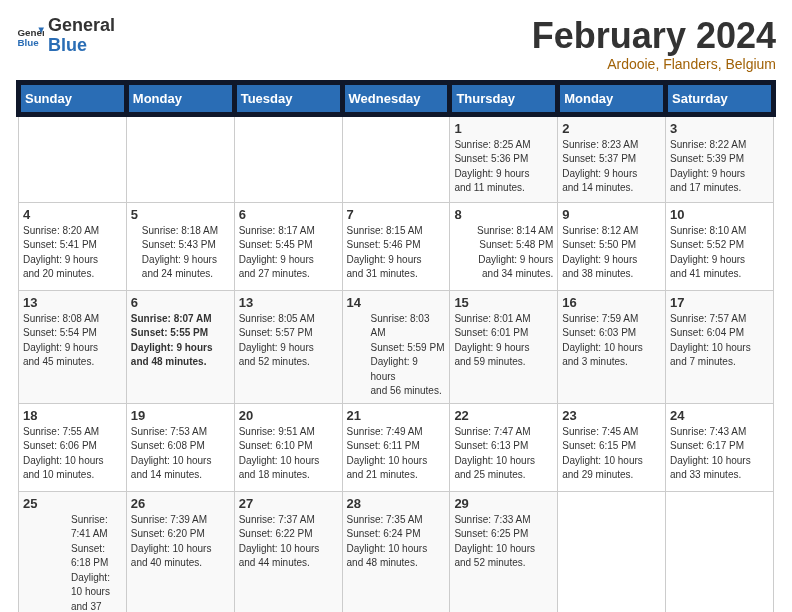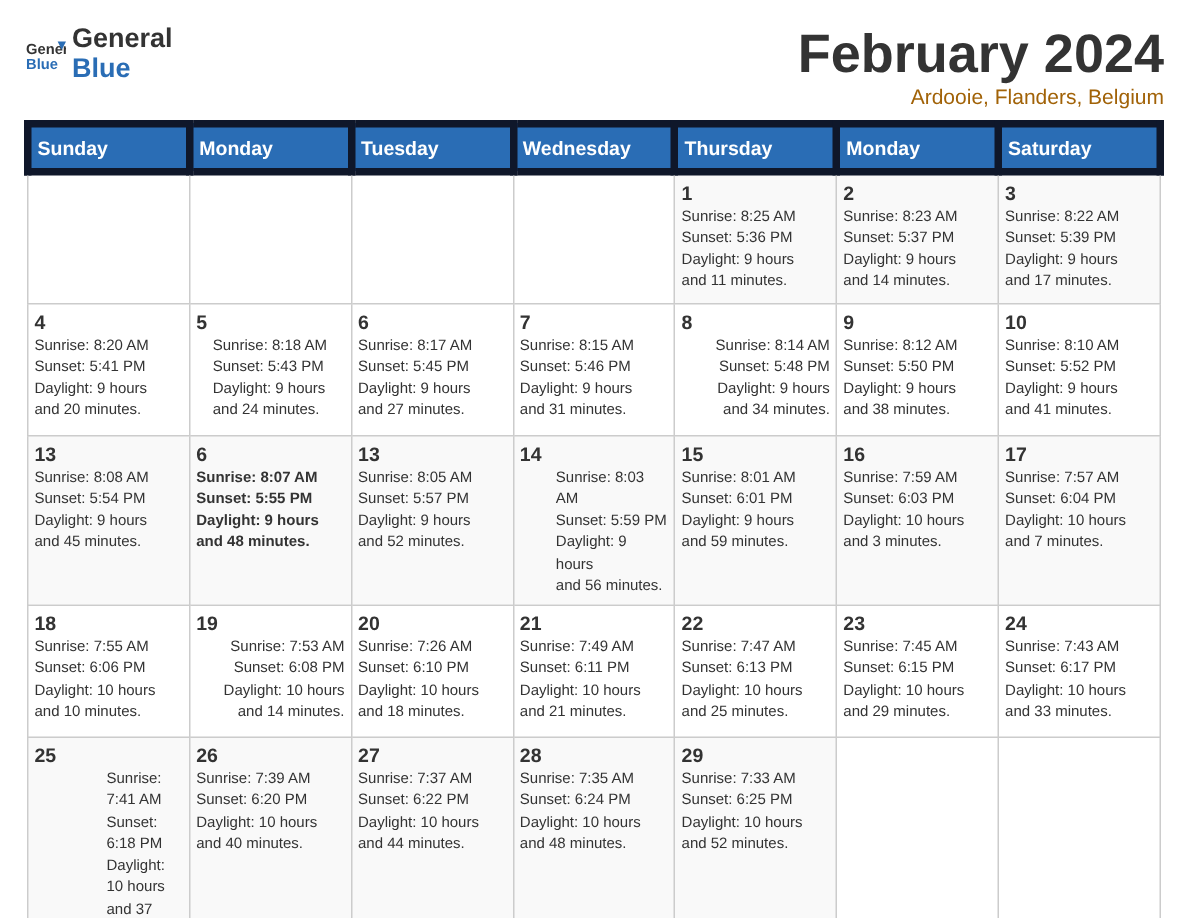--- a/index.html
+++ b/index.html
@@ -241,28 +241,28 @@
       <tr>
         <td>
           <span class="day-num">18</span>
           <div class="day-info" style="white-space: pre-line;">Sunrise: 7:55 AM
 Sunset: 6:06 PM
 Daylight: 10 hours
 and 10 minutes.</div>
         </td>
         <td>
           <span class="day-num">19</span>
-          <div class="day-info" style="white-space: pre-line; text-align: right;">Sunrise: 7:53 AM
+          <div class="day-info" style="white-space: pre-line;">Sunrise: 7:53 AM
 Sunset: 6:08 PM
 Daylight: 10 hours
 and 14 minutes.</div>
         </td>
         <td>
           <span class="day-num">20</span>
-          <div class="day-info" style="white-space: pre-line;">Sunrise: 7:26 AM
+          <div class="day-info" style="white-space: pre-line;">Sunrise: 9:51 AM
 Sunset: 6:10 PM
 Daylight: 10 hours
 and 18 minutes.</div>
         </td>
         <td>
           <span class="day-num">21</span>
           <div class="day-info" style="white-space: pre-line;">Sunrise: 7:49 AM
 Sunset: 6:11 PM
 Daylight: 10 hours
 and 21 minutes.</div>

